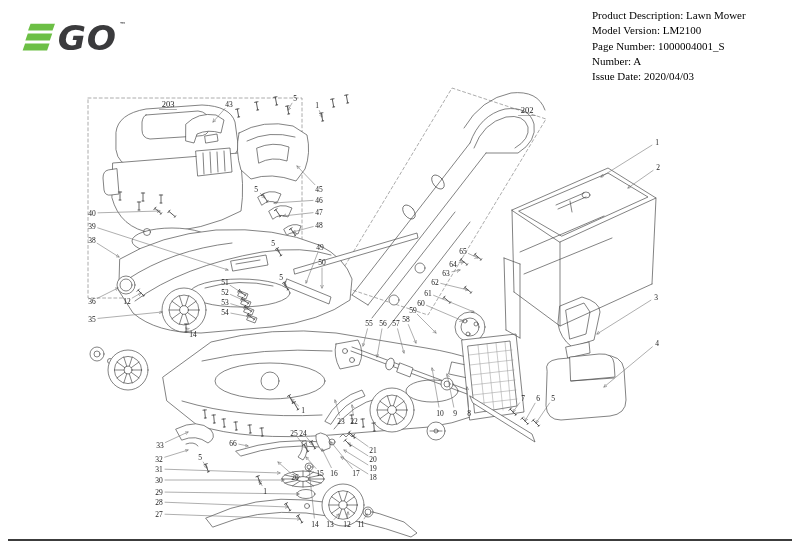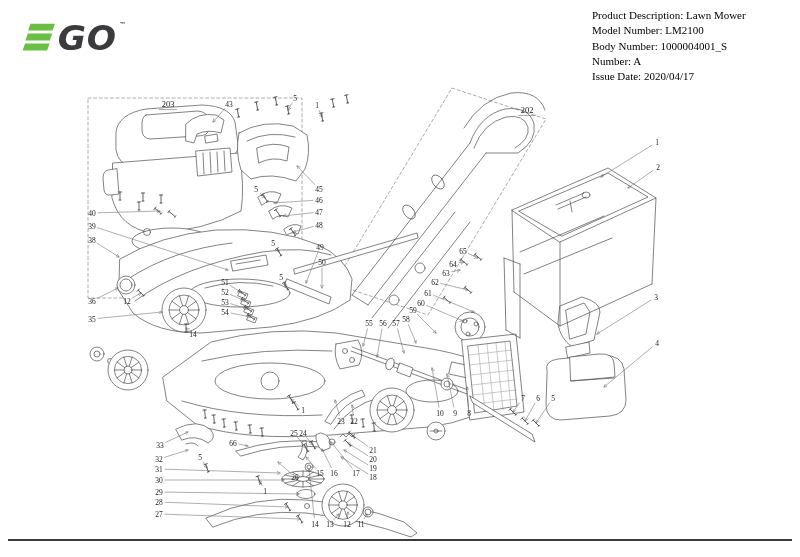--- a/index.html
+++ b/index.html
@@ -38,24 +38,24 @@
         <path d="M13,19 h27 l-2.7,7.6 h-27 Z"></path>
         <path d="M10,30 h27 l-2.7,7.6 h-27 Z"></path>
       </g>
       <text x="46" y="37.4" class="logo-go">GO</text>
       <text x="114" y="12" class="logo-tm">™</text>
     </svg>
   </div>
 
   <div class="product-info">
     <div>Product Description: Lawn Mower</div>
-    <div>Model Number: LM2100</div>
-    <div>Body Number: 1000004001_S</div>
+    <div>Model Version: LM2100</div>
+    <div>Page Number: 1000004001_S</div>
     <div>Number: A</div>
-    <div>Issue Date: 2020/04/17</div>
+    <div>Issue Date: 2020/04/03</div>
   </div>
 
   <svg id="diagram" width="800" height="557" viewBox="0 0 800 557">
     <defs>
       <marker id="arr" markerWidth="7" markerHeight="7" refX="5.5" refY="3" orient="auto">
         <path d="M0,0 L6,3 L0,6 Z" fill="#555" stroke="none"></path>
       </marker>
     </defs>
 
     <g>

